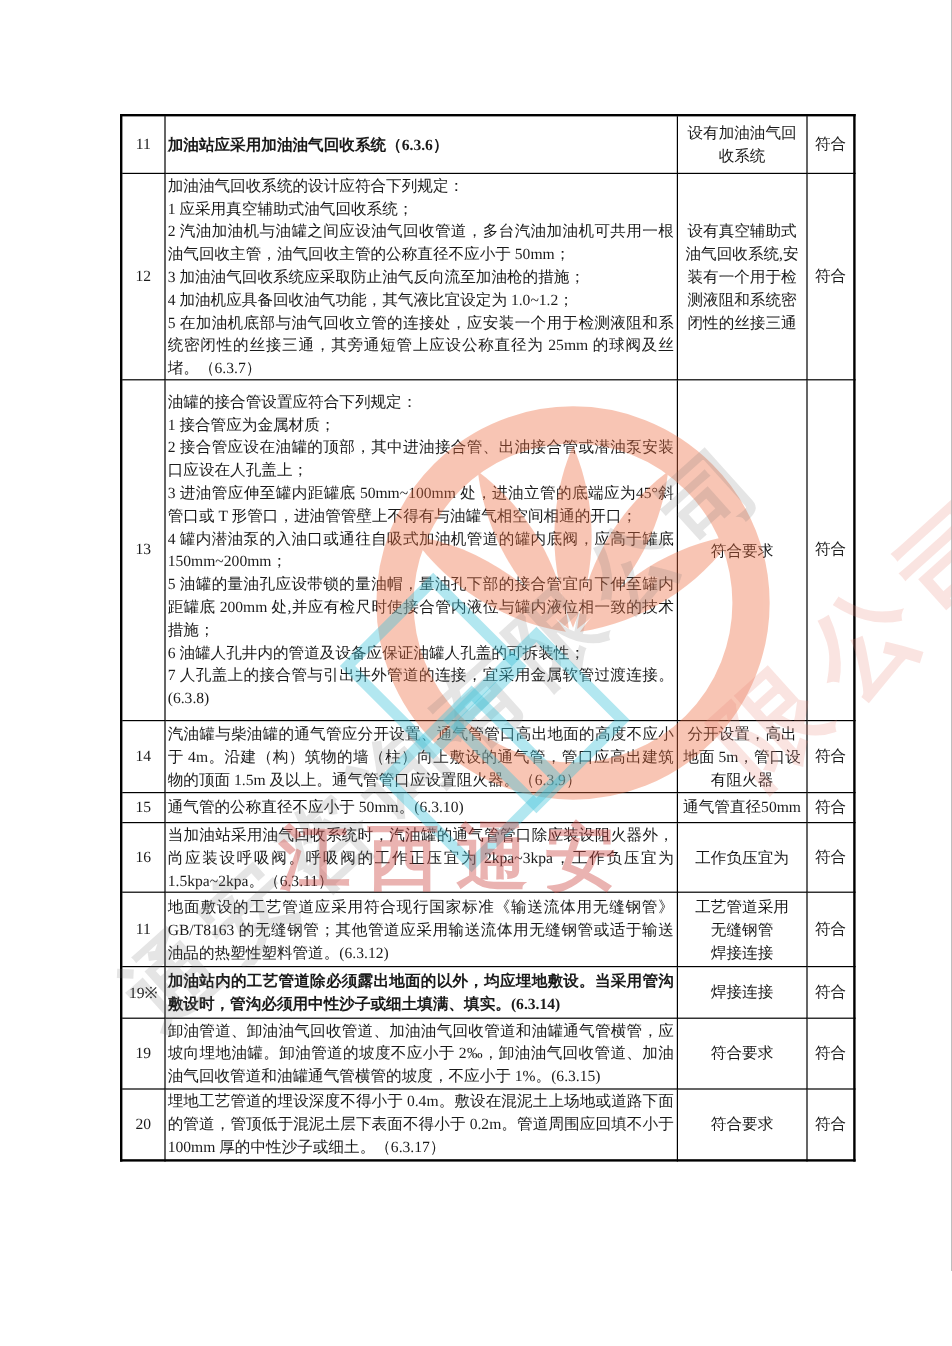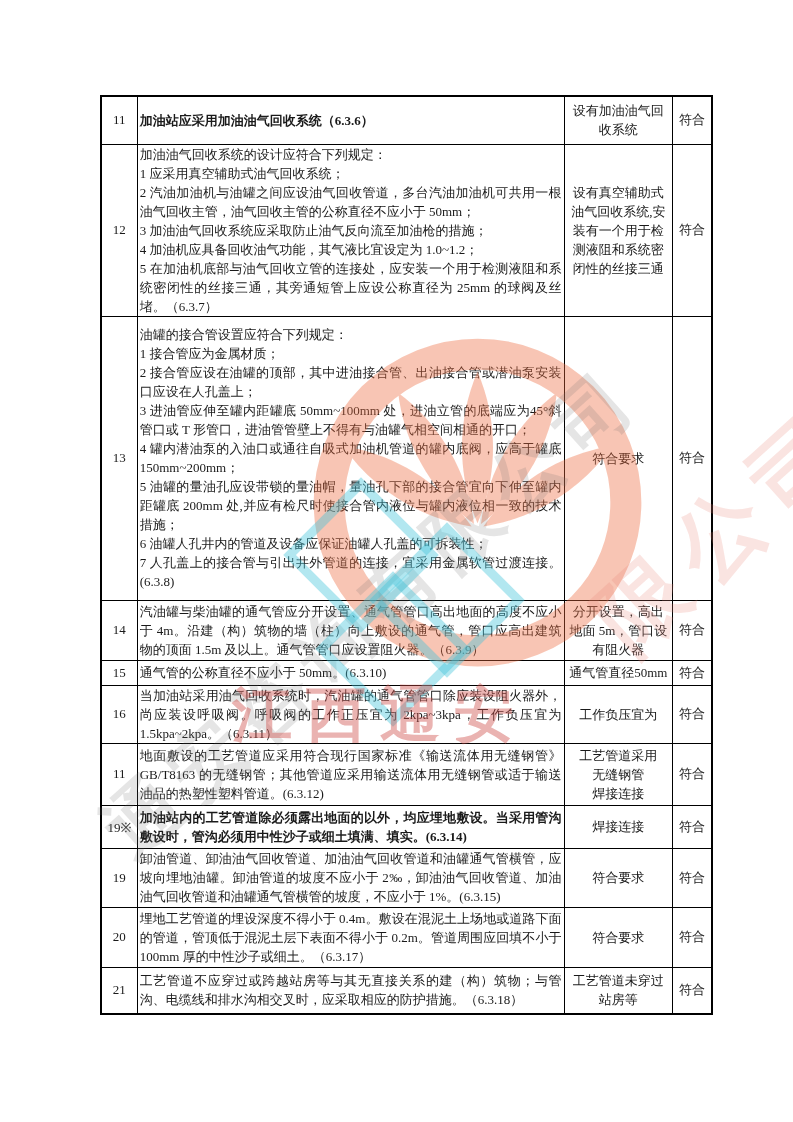--- a/index.html
+++ b/index.html
@@ -162,27 +162,20 @@
           <td class="col-clause">卸油管道、卸油油气回收管道、加油油气回收管道和油罐通气管横管，应坡向埋地油罐。卸油管道的坡度不应小于 2‰，卸油油气回收管道、加油油气回收管道和油罐通气管横管的坡度，不应小于 1%。(6.3.15)</td>
           <td class="col-result">符合要求</td>
           <td class="col-conclusion">符合</td>
         </tr>
         <tr style="height: 60px;">
           <td class="col-no">20</td>
           <td class="col-clause">埋地工艺管道的埋设深度不得小于 0.4m。敷设在混泥土上场地或道路下面的管道，管顶低于混泥土层下表面不得小于 0.2m。管道周围应回填不小于 100mm 厚的中性沙子或细土。（6.3.17）</td>
           <td class="col-result">符合要求</td>
           <td class="col-conclusion">符合</td>
         </tr>
-        <tr style="height: 47px;">
-          <td class="col-no">21</td>
-          <td class="col-clause">工艺管道不应穿过或跨越站房等与其无直接关系的建（构）筑物；与管沟、电缆线和排水沟相交叉时，应采取相应的防护措施。（6.3.18）</td>
-          <td class="col-result">工艺管道未穿过
-站房等</td>
-          <td class="col-conclusion">符合</td>
-        </tr>
       </tbody>
   </table>
 
   <div class="watermark">
 
     <svg class="wm-emblem" width="345" height="345" viewBox="0 0 100 100">
       <circle cx="50" cy="50" r="43" fill="none" stroke="#ed6a3d" stroke-width="9"></circle>
       <g fill="#ed6a3d">
         <path d="M50 12 C56 26 56 42 50 56 C44 42 44 26 50 12 Z"></path>
         <path d="M50 12 C56 26 56 42 50 56 C44 42 44 26 50 12 Z" transform="rotate(30 50 58)"></path>

